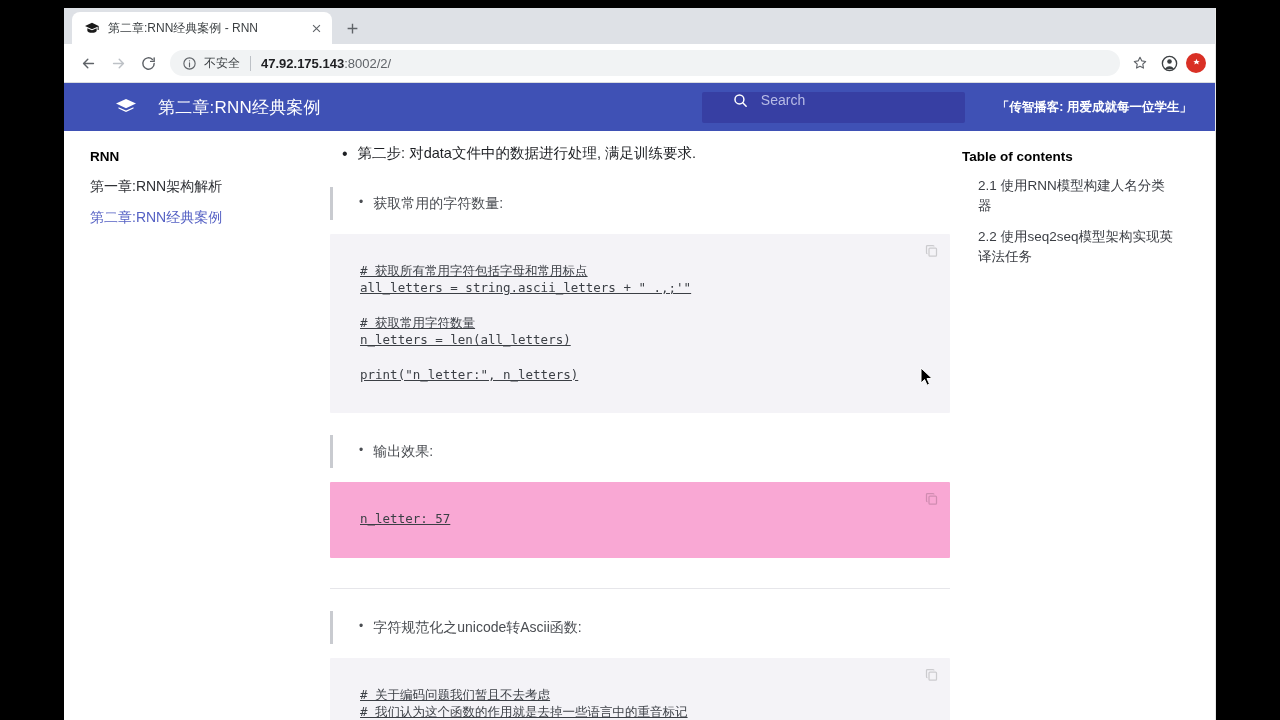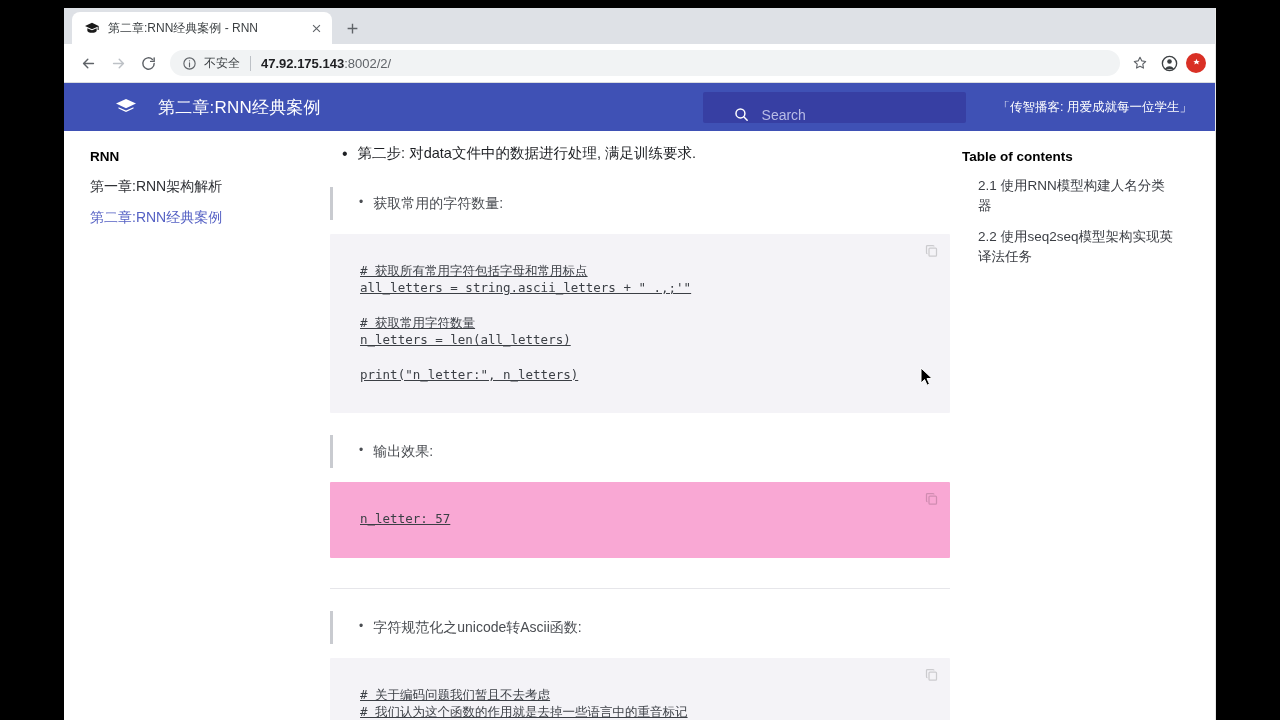--- a/index.html
+++ b/index.html
@@ -79,27 +79,27 @@
     display: flex; align-items: center; padding: 0 14px; color: #fff;
   }
   .logo-icon { width: 24px; height: 24px; margin-left: 36px; flex: 0 0 24px; }
   .site-title {
     font-size: 17px; margin-left: 20px; white-space: nowrap;
     font-weight: 400; letter-spacing: .2px;
   }
   .search-wrap { margin-left: auto; display:flex; align-items:center; }
   .search-box {
     width: 203px; height: 31px; background: #373fa3; border-radius: 2px;
-    display: flex; align-items: flex-end; padding: 0 30px; gap: 12px;
+    display: flex; align-items: flex-start; padding: 0 30px; gap: 12px;
   }
   .search-icon { width: 17px; height: 17px; flex: 0 0 17px; color: #ffffff; }
   .search-ph { font-size: 14px; color: #b8bce6; }
   .tagline {
     margin-left: 32px; margin-right: 10px; font-size: 12.5px;
-    font-weight: normal; color: #ffffff; white-space: nowrap;
+    font-weight: bold; color: #ffffff; white-space: nowrap;
   }
 
   
   .page {
     display: flex; height: 624px; background: #fff;
     font-size: 14px; color: #36393f;
   }
   .col-left { width: 266px; flex: 0 0 266px; padding: 18px 0 0 26px; box-sizing: border-box; }
   .nav-title { font-size: 13.5px; font-weight: bold; color: #000; margin-bottom: 11px; }
   .nav-item { font-size: 14px; color: #2f3136; margin: 13px 0; line-height: 1.3; }

